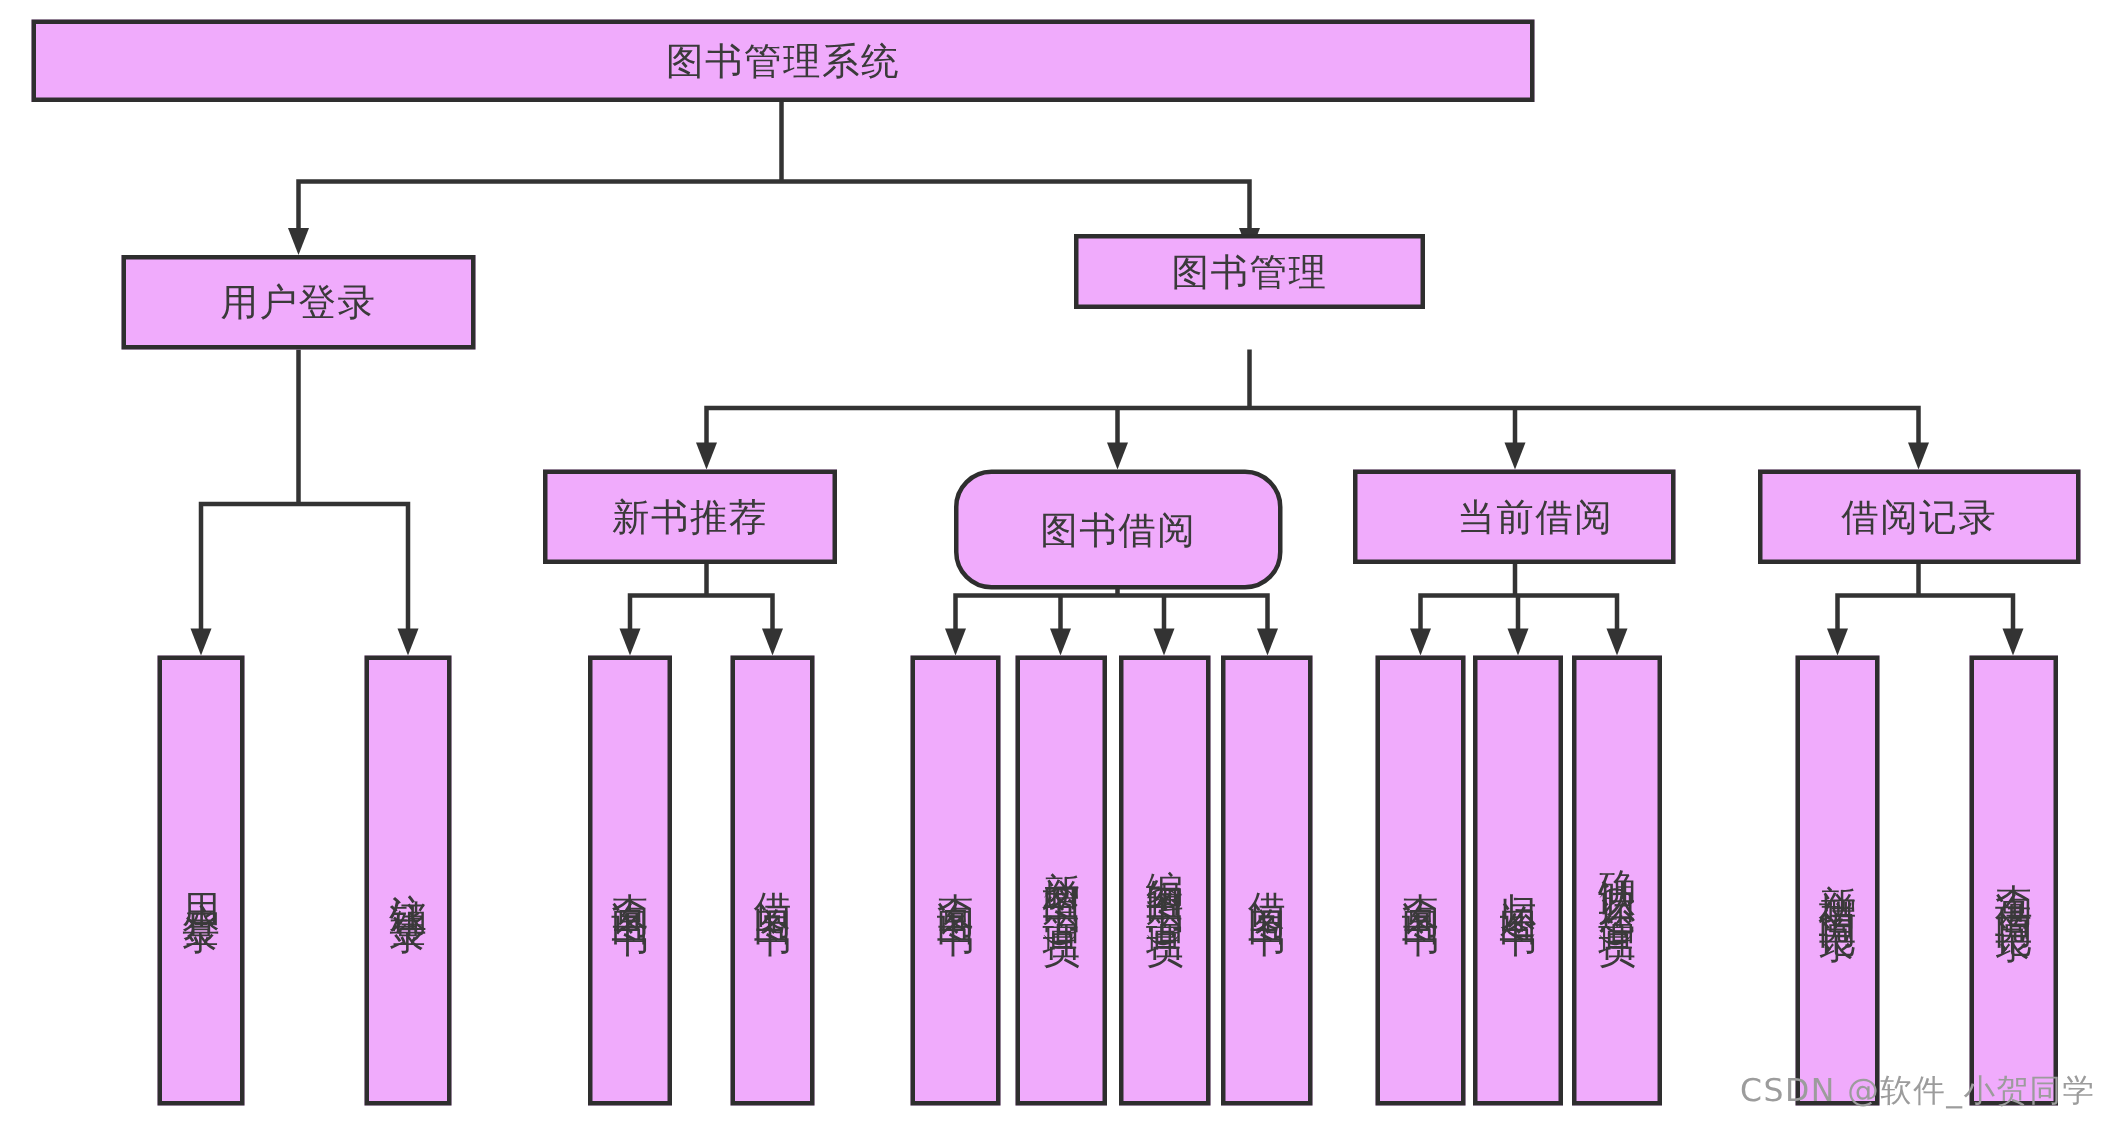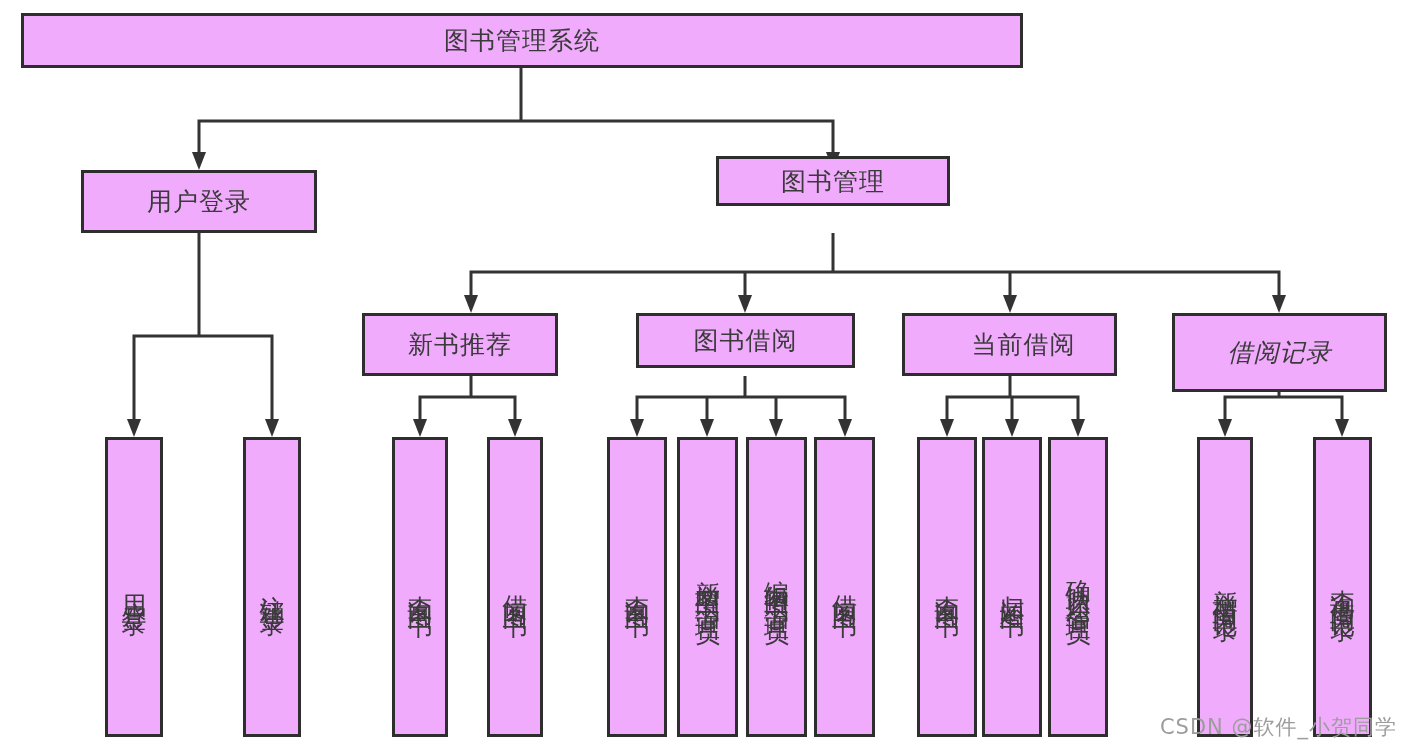--- a/index.html
+++ b/index.html
@@ -27,23 +27,23 @@
     writing-mode: vertical-rl;
     font-size: 25px;
     letter-spacing: 6px;
     line-height: 1;
     color: #3a3a3a;
   }
   .root  { left: 21px;  top: 13px;  width: 1002px; height: 55px; }
   .l2a   { left: 81px;  top: 170px; width: 236px;  height: 63px; }
   .l2b   { left: 716px; top: 156px; width: 234px;  height: 50px; }
   .l3a   { left: 362px; top: 313px; width: 196px;  height: 63px; }
-  .l3b   { left: 636px; top: 313px; width: 219px;  height: 55px; }
+  .l3b   { left: 636px; top: 313px; width: 219px;  height: 80px; border-radius: 25px; }
   .l3c   { left: 902px; top: 313px; width: 215px;  height: 63px; padding-left: 28px; }
-  .l3d   { left: 1172px;top: 313px; width: 215px;  height: 79px; font-style: italic; }
+  .l3d   { left: 1172px;top: 313px; width: 215px;  height: 63px; }
   .leaf  { top: 437px; height: 300px; }
   .lf0  { left: 105px;  width: 58px; }
   .lf1  { left: 243px;  width: 58px; }
   .lf2  { left: 392px;  width: 56px; }
   .lf3  { left: 487px;  width: 56px; }
   .lf4  { left: 607px;  width: 60px; }
   .lf5  { left: 677px;  width: 61px; }
   .lf6  { left: 746px;  width: 61px; }
   .lf7  { left: 814px;  width: 61px; }
   .lf8  { left: 917px;  width: 60px; }

